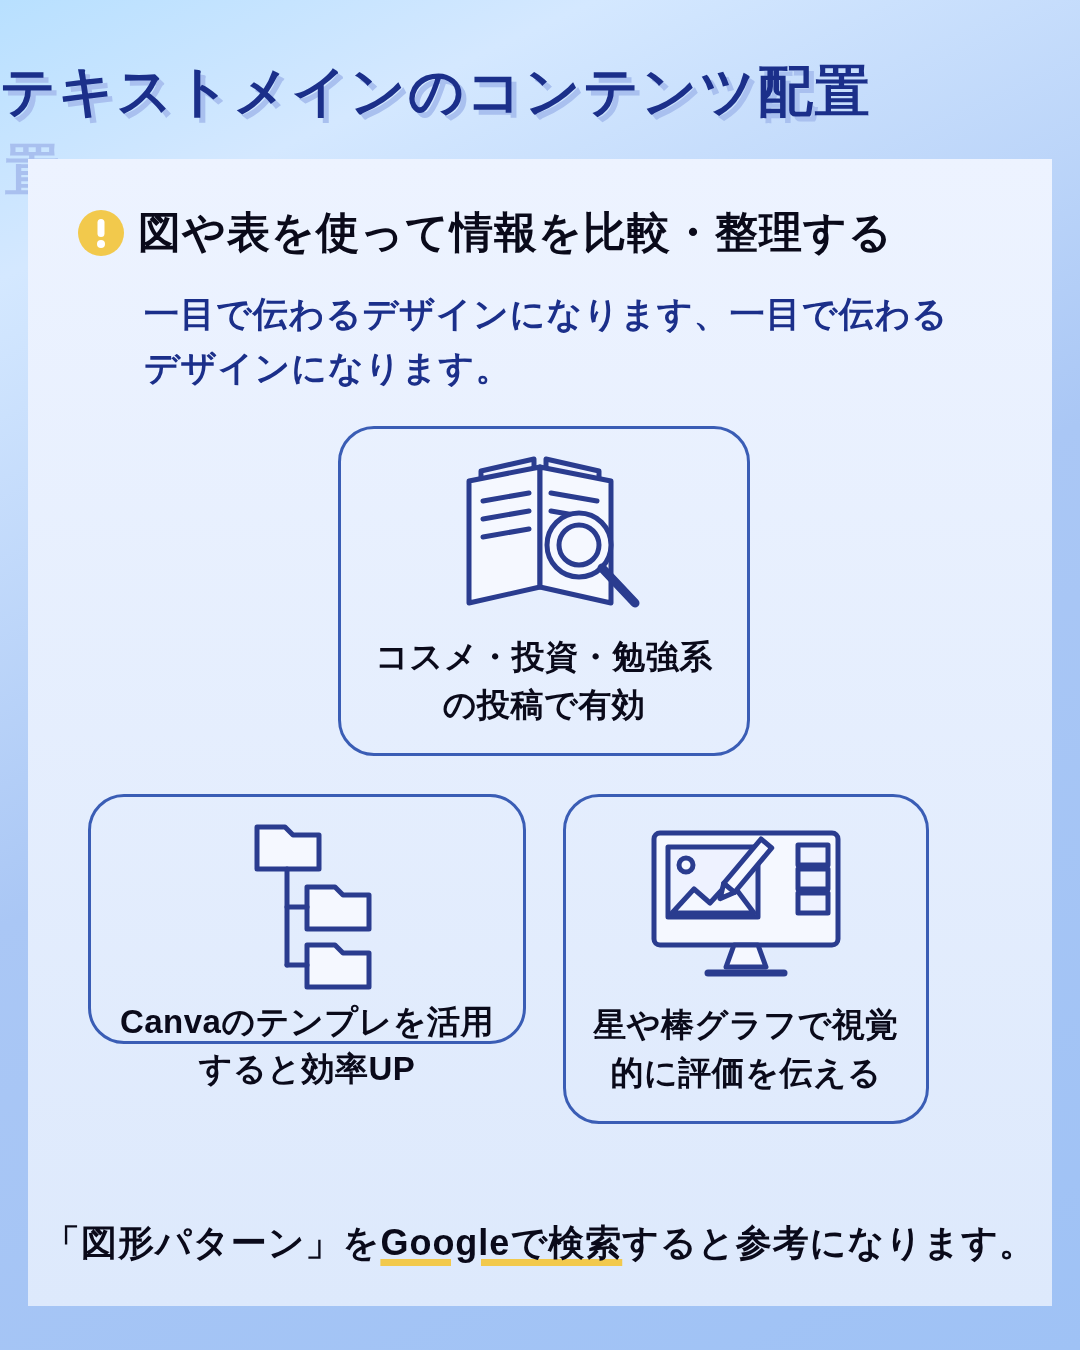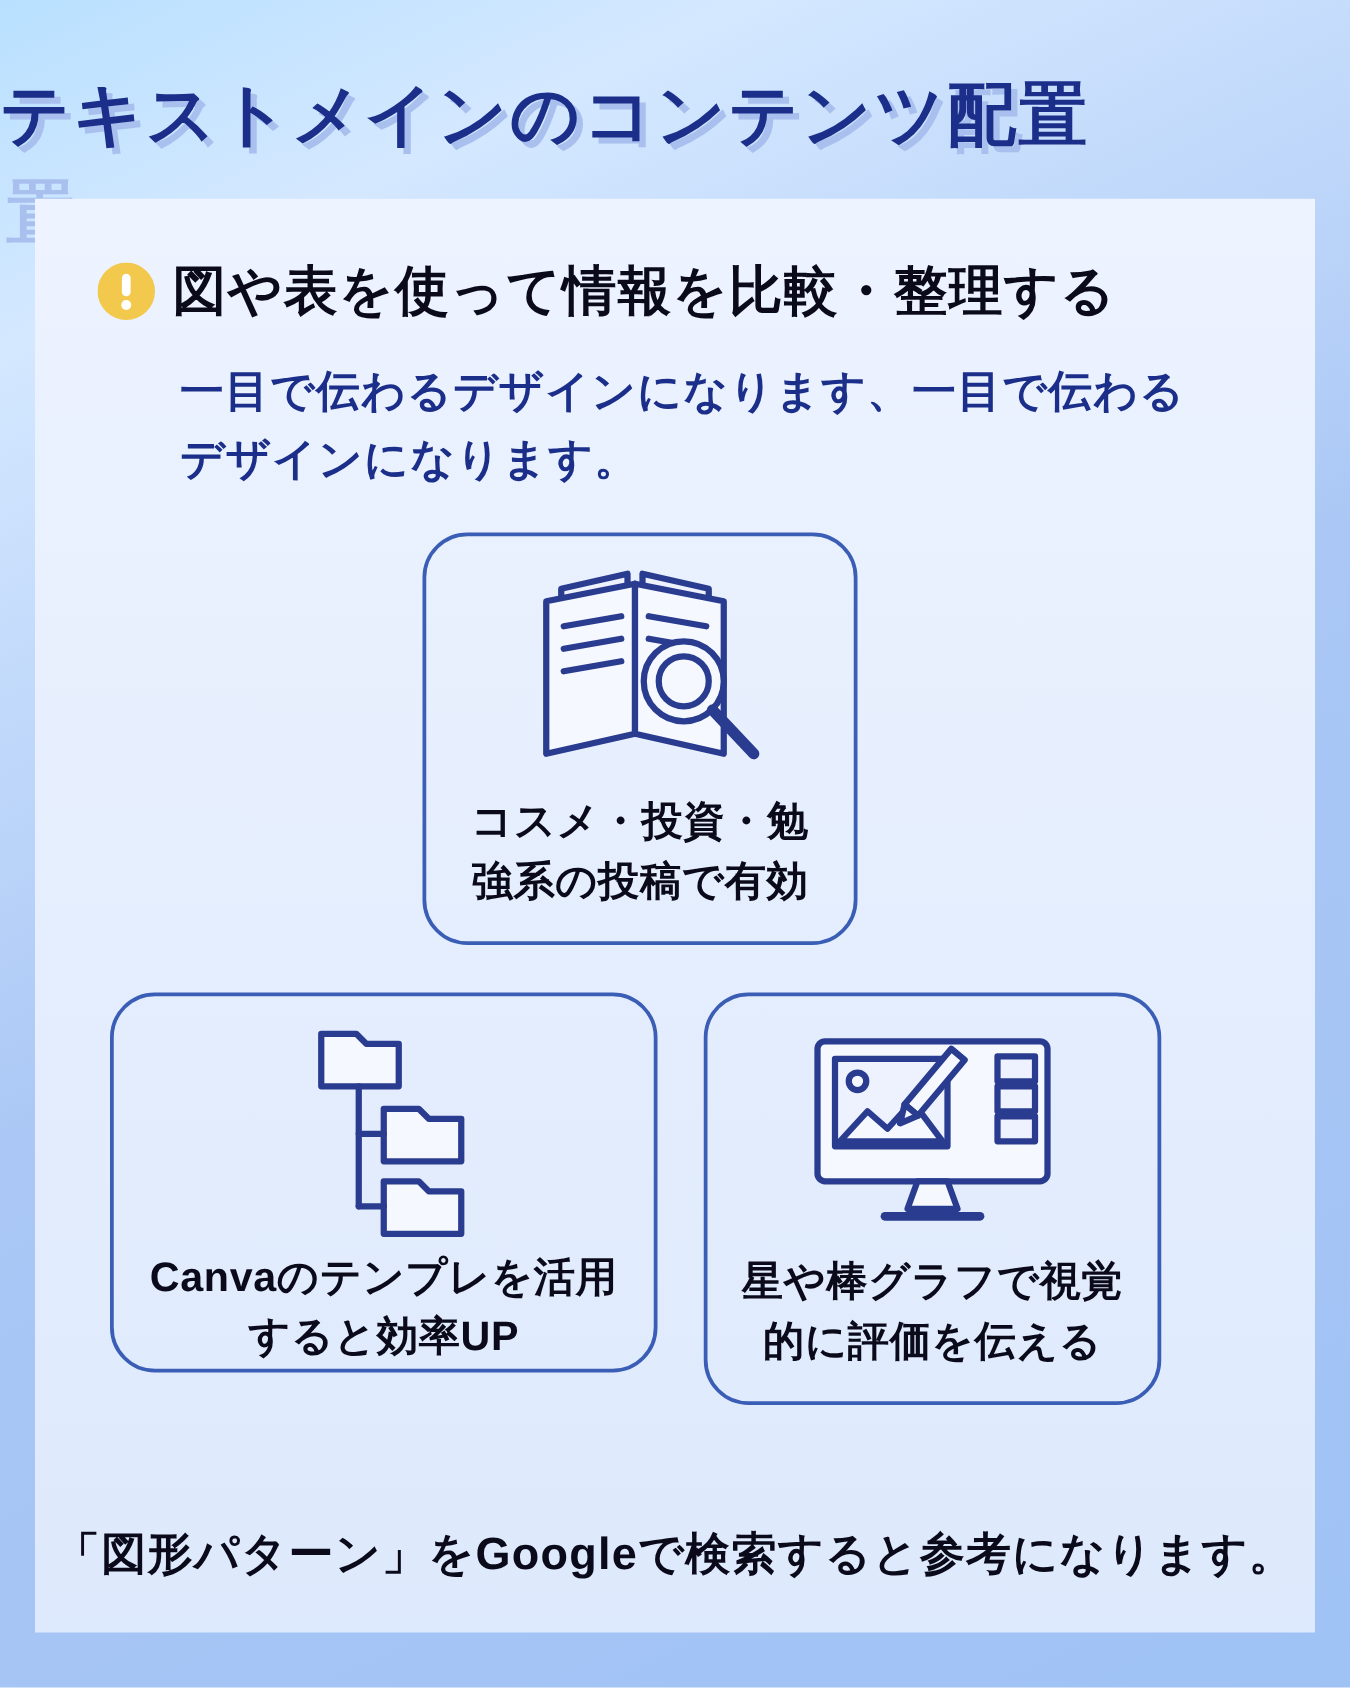--- a/index.html
+++ b/index.html
@@ -76,25 +76,25 @@
       border-radius: 36px;
       background: transparent;
       display: flex;
       flex-direction: column;
       align-items: center;
       justify-content: flex-start;
       padding: 20px 22px 24px 22px;
     }
     .card-top {
       left: 280px; top: 0;
-      width: 348px; height: 330px; align-items: flex-end;
+      width: 412px; height: 330px; align-items: flex-end;
     }
     .card-bl {
       left: 30px; top: 368px;
-      width: 438px; height: 304px;
+      width: 438px; height: 250px;
     }
     .card-br {
       left: 505px; top: 368px;
       width: 366px; height: 330px;
     }
     .card-icon {
       display: flex;
       align-items: center;
       justify-content: center;
       flex: 1;
@@ -113,20 +113,21 @@
       position: absolute;
       bottom: 38px;
       left: 0; right: 0;
       text-align: center;
       font-size: 36px;
       font-weight: 700;
       color: #0a0a1a;
       letter-spacing: 1px;
     }
     .underline-word {
+      text-decoration: underline;
       text-decoration-color: #f2c94c;
       text-decoration-thickness: 7px;
       text-underline-offset: 4px;
       margin-top: 32px;
     }
   </style>
 </head>
 <body>
 
 <div class="page-title-wrap">

